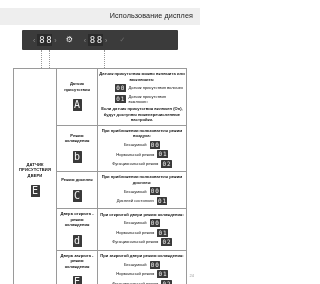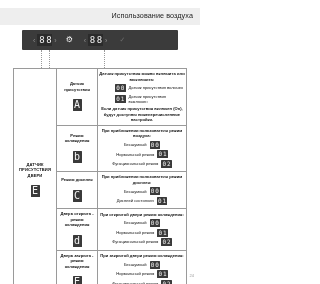--- a/index.html
+++ b/index.html
@@ -111,21 +111,21 @@
     position:absolute;right:6px;bottom:6px;
     font-size:4px;color:#9b9b9b;
   }
 </style>
 </head>
 <body>
 
 <div class="page">
 
   <div class="header-band"></div>
-  <div class="header-title">Использование воздуха</div>
+  <div class="header-title">Использование дисплея</div>
 
   <div class="display-panel">
     <div class="sp1"></div>
     <div class="dgroup">
       <span class="chev">‹</span>
       <span class="seg-big">
         <span class="seg-d">8</span>
         <span class="seg-d">8</span>
       </span>
       <span class="chev">›</span>

